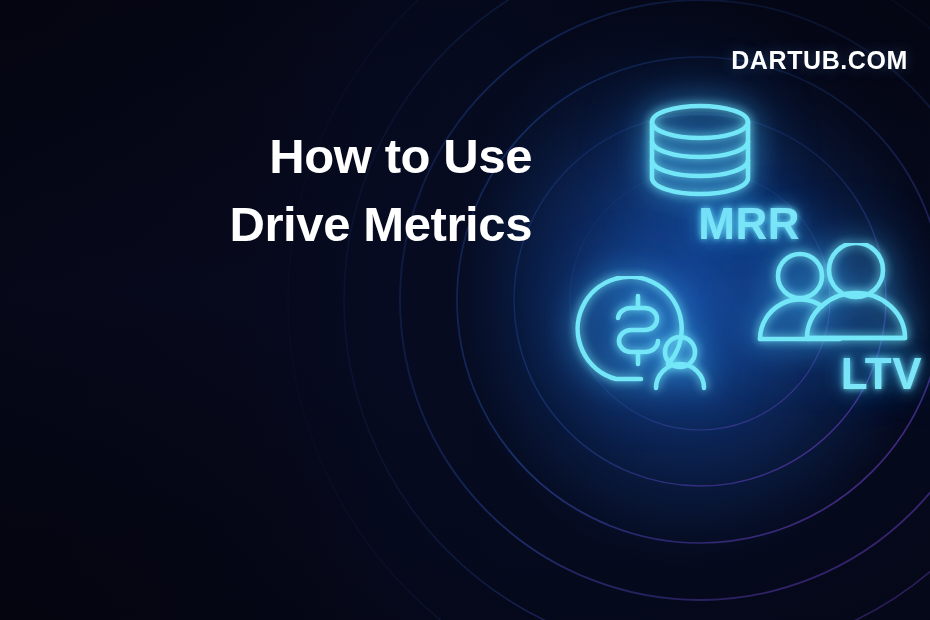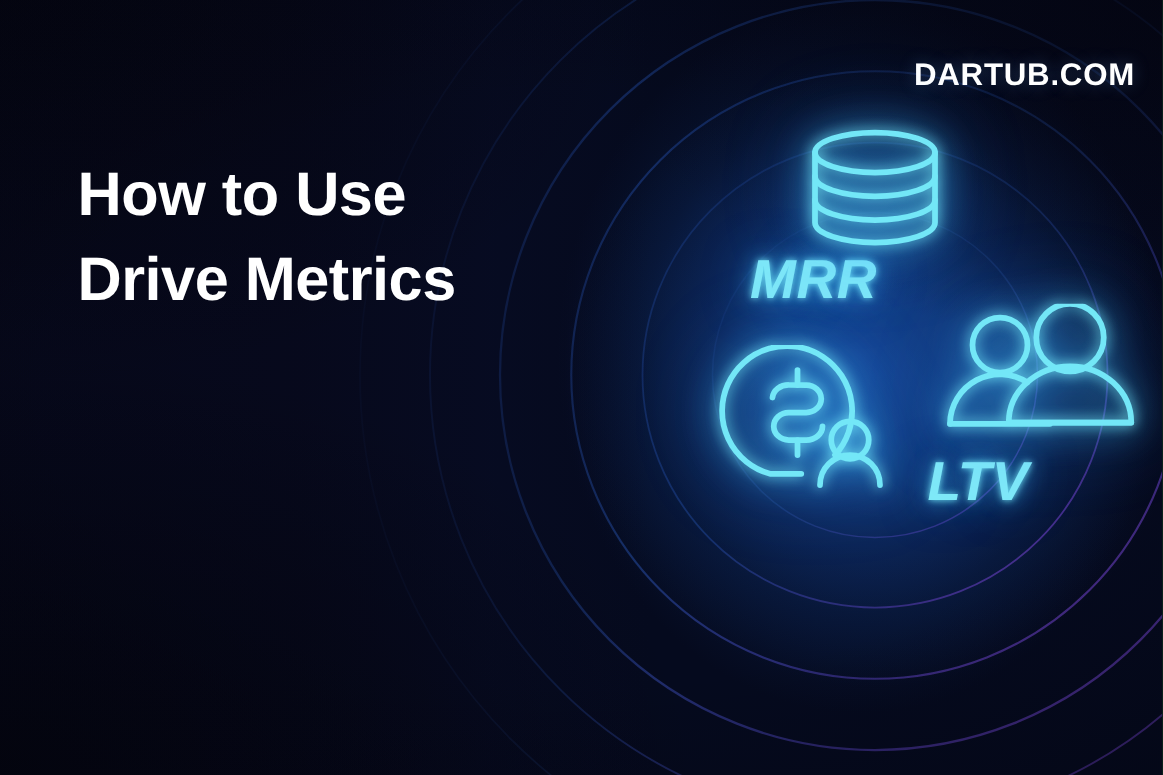--- a/index.html
+++ b/index.html
@@ -55,24 +55,25 @@
     position:absolute;left:62px;top:122px;
     width:470px;
   }
   .headline .line{
     color:#ffffff;
     font-size:49px;
     font-weight:bold;
     line-height:68px;
     letter-spacing:-.4px;
     white-space:nowrap;
+    text-align:right;
   }
 
   
-  .metric{position:absolute;text-align:left;font-style:italic;}
+  .metric{position:absolute;text-align:right;}
   .metric .label{
     font-size:44px;font-weight:bold;letter-spacing:.5px;
     color:#7fe9f8;
     text-shadow:
       0 0 6px rgba(120,240,255,.95),
       0 0 18px rgba(70,200,255,.75),
       0 0 38px rgba(40,150,255,.5);
     line-height:1;
   }
   .metric .glyph{
@@ -80,21 +81,21 @@
     filter:
       drop-shadow(0 0 5px rgba(120,240,255,.95))
       drop-shadow(0 0 14px rgba(70,200,255,.7))
       drop-shadow(0 0 30px rgba(40,140,255,.45));
   }
   #m-mrr{left:600px;top:100px;width:200px;}
   #m-mrr .label{margin-top:2px;}
   #m-cac{left:556px;top:276px;width:190px;}
   #m-cac .label{margin-top:-2px;}
   #m-ltv{left:742px;top:243px;width:180px;}
-  #m-ltv .label{margin-top:16px;}
+  #m-ltv .label{margin-top:4px;}
 </style>
 </head>
 <body>
 
 <div id="stage">
 
   <div class="bg-base"></div>
   <div class="bg-glow-core"></div>
 
   <svg class="bg-rings" width="930" height="620" viewBox="0 0 930 620">

